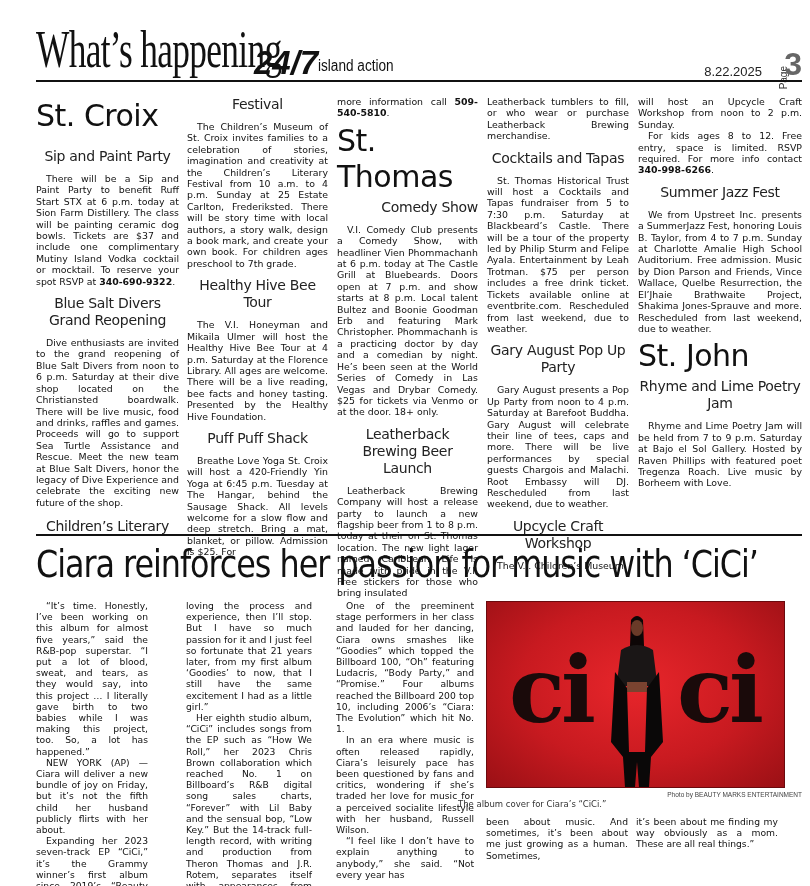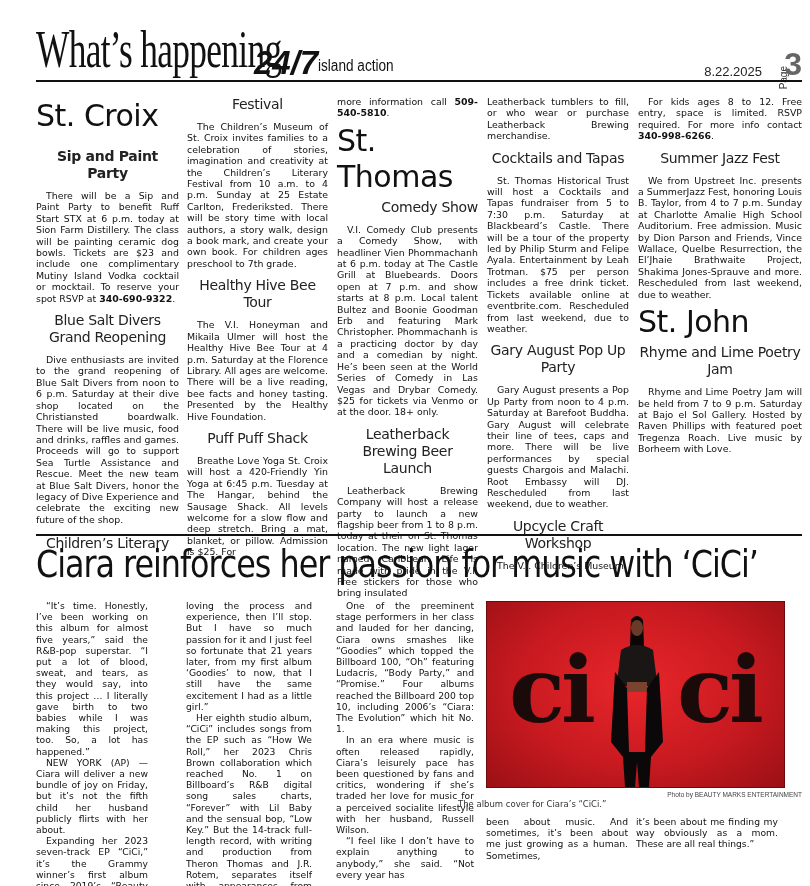--- a/index.html
+++ b/index.html
@@ -36,22 +36,22 @@
   <div class="mast-247">24/7</div>
   <div class="mast-island">island action</div>
   <div class="mast-date">8.22.2025</div>
   <div class="mast-pagelbl">Page</div>
   <div class="mast-pagenum">3</div>
 </div>
 <div class="rule" style="top:80px;"></div>
 
 <div class="col" style="left:36px; top:96px; width:143px;">
   <div class="region">St. Croix</div>
-  <div class="evt" style="margin-top:14px;font-weight:bold;">Sip and Paint Party</div>
-  <p><span>There will be a Sip and Paint Party to benefit Ruff Start STX at 6 p.m. today at Sion Farm Distillery. The class will be painting ceramic dog bowls. Tickets are $23 and include one complimentary Mutiny Island Vodka cocktail or mocktail. To reserve your spot RSVP at </span><b class="ph">340-690-9322</b>.</p>
+  <div class="evt" style="margin-top:14px;">Sip and Paint Party</div>
+  <p><span>There will be a Sip and Paint Party to benefit Ruff Start STX at 6 p.m. today at Sion Farm Distillery. The class will be painting ceramic dog bowls. Tickets are $37 and include one complimentary Mutiny Island Vodka cocktail or mocktail. To reserve your spot RSVP at </span><b class="ph">340-690-9322</b>.</p>
   <div class="evt">Blue Salt Divers Grand Reopening</div>
   <p>Dive enthusiasts are invited to the grand reopening of Blue Salt Divers from noon to 6 p.m. Saturday at their dive shop located on the Christiansted boardwalk. There will be live music, food and drinks, raffles and games. Proceeds will go to support Sea Turtle Assistance and Rescue. Meet the new team at Blue Salt Divers, honor the legacy of Dive Experience and celebrate the exciting new future of the shop.</p>
   <div class="evt" style="margin-top:10px;">Children’s Literary</div>
 </div>
 
 <div class="col" style="left:187px; top:96px; width:141px;">
   <div class="evt" style="margin-top:0;">Festival</div>
   <p>The Children’s Museum of St. Croix invites families to a celebration of stories, imagination and creativity at the Children’s Literary Festival from 10 a.m. to 4 p.m. Sunday at 25 Estate Carlton, Frederiksted. There will be story time with local authors, a story walk, design a book mark, and create your own book. For children ages preschool to 7th grade.</p>
   <div class="evt">Healthy Hive Bee Tour</div>
   <p>The V.I. Honeyman and Mikaila Ulmer will host the Healthy Hive Bee Tour at 4 p.m. Saturday at the Florence Library. All ages are welcome. There will be a live reading, bee facts and honey tasting. Presented by the Healthy Hive Foundation.</p>
@@ -72,20 +72,21 @@
   <p class="nind">Leatherback tumblers to fill, or who wear or purchase Leatherback Brewing merchandise.</p>
   <div class="evt">Cocktails and Tapas</div>
   <p>St. Thomas Historical Trust will host a Cocktails and Tapas fundraiser from 5 to 7:30 p.m. Saturday at Blackbeard’s Castle. There will be a tour of the property led by Philip Sturm and Felipe Ayala. Entertainment by Leah Trotman. $75 per person includes a free drink ticket. Tickets available online at eventbrite.com. Rescheduled from last weekend, due to weather.</p>
   <div class="evt">Gary August Pop Up Party</div>
   <p>Gary August presents a Pop Up Party from noon to 4 p.m. Saturday at Barefoot Buddha. Gary August will celebrate their line of tees, caps and more. There will be live performances by special guests Chargois and Malachi. Root Embassy will DJ. Rescheduled from last weekend, due to weather.</p>
   <div class="evt">Upcycle Craft Workshop</div>
   <p>The V.I. Children’s Museum</p>
 </div>
 
 <div class="col" style="left:638px; top:96px; width:164px;">
+  <p class="nind">will host an Upcycle Craft Workshop from noon to 2 p.m. Sunday.</p>
   <p><span>For kids ages 8 to 12. Free entry, space is limited. RSVP required. For more info contact </span><b class="ph">340-998-6266</b>.</p>
   <div class="evt">Summer Jazz Fest</div>
   <p>We from Upstreet Inc. presents a SummerJazz Fest, honoring Louis B. Taylor, from 4 to 7 p.m. Sunday at Charlotte Amalie High School Auditorium. Free admission. Music by Dion Parson and Friends, Vince Wallace, Quelbe Resurrection, the El’Jhaie Brathwaite Project, Shakima Jones-Sprauve and more. Rescheduled from last weekend, due to weather.</p>
   <div class="region" style="margin-top:4px;">St. John</div>
   <div class="evt" style="margin-top:0;">Rhyme and Lime Poetry Jam</div>
   <p>Rhyme and Lime Poetry Jam will be held from 7 to 9 p.m. Saturday at Bajo el Sol Gallery. Hosted by Raven Phillips with featured poet Tregenza Roach. Live music by Borheem with Love.</p>
 </div>
 
 <div class="rule" style="top:534px;"></div>
 

